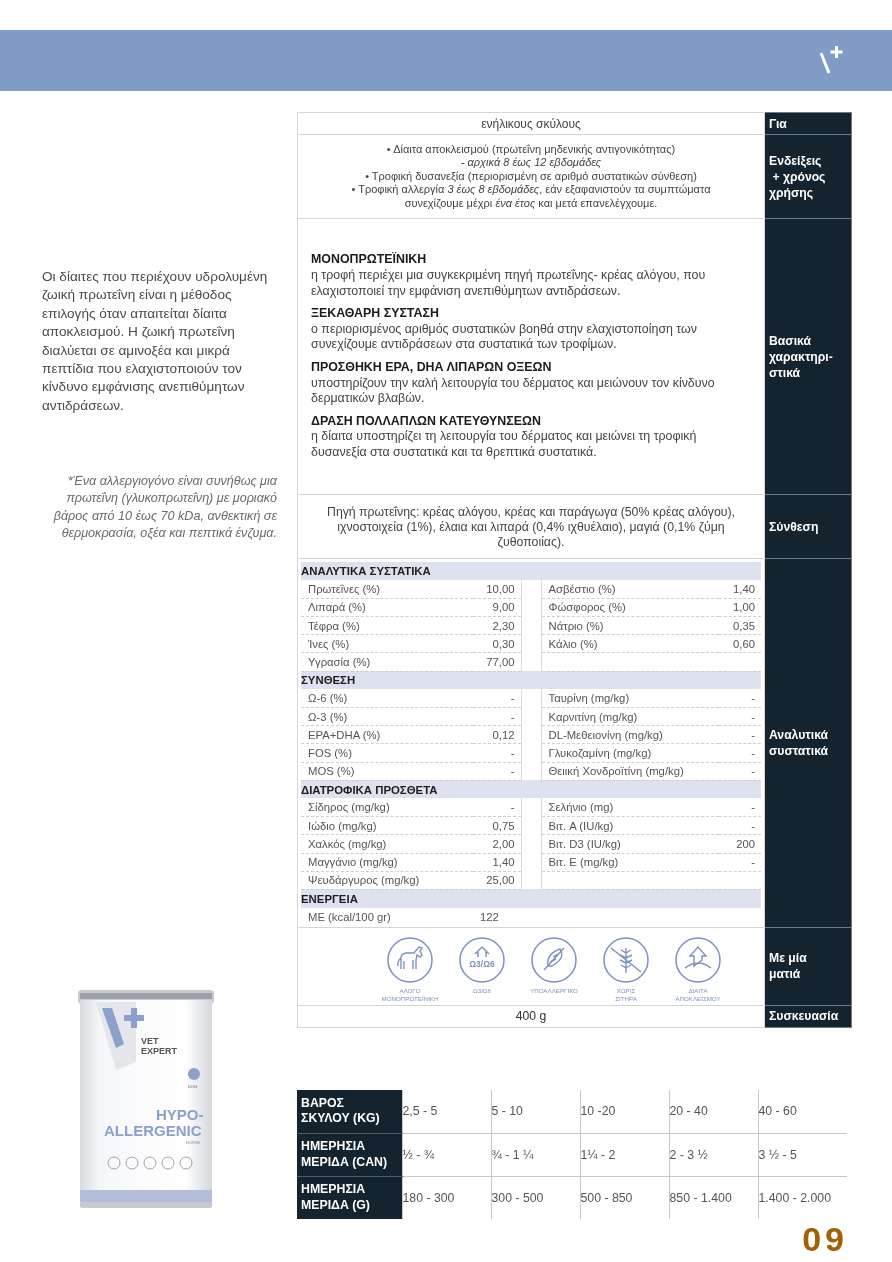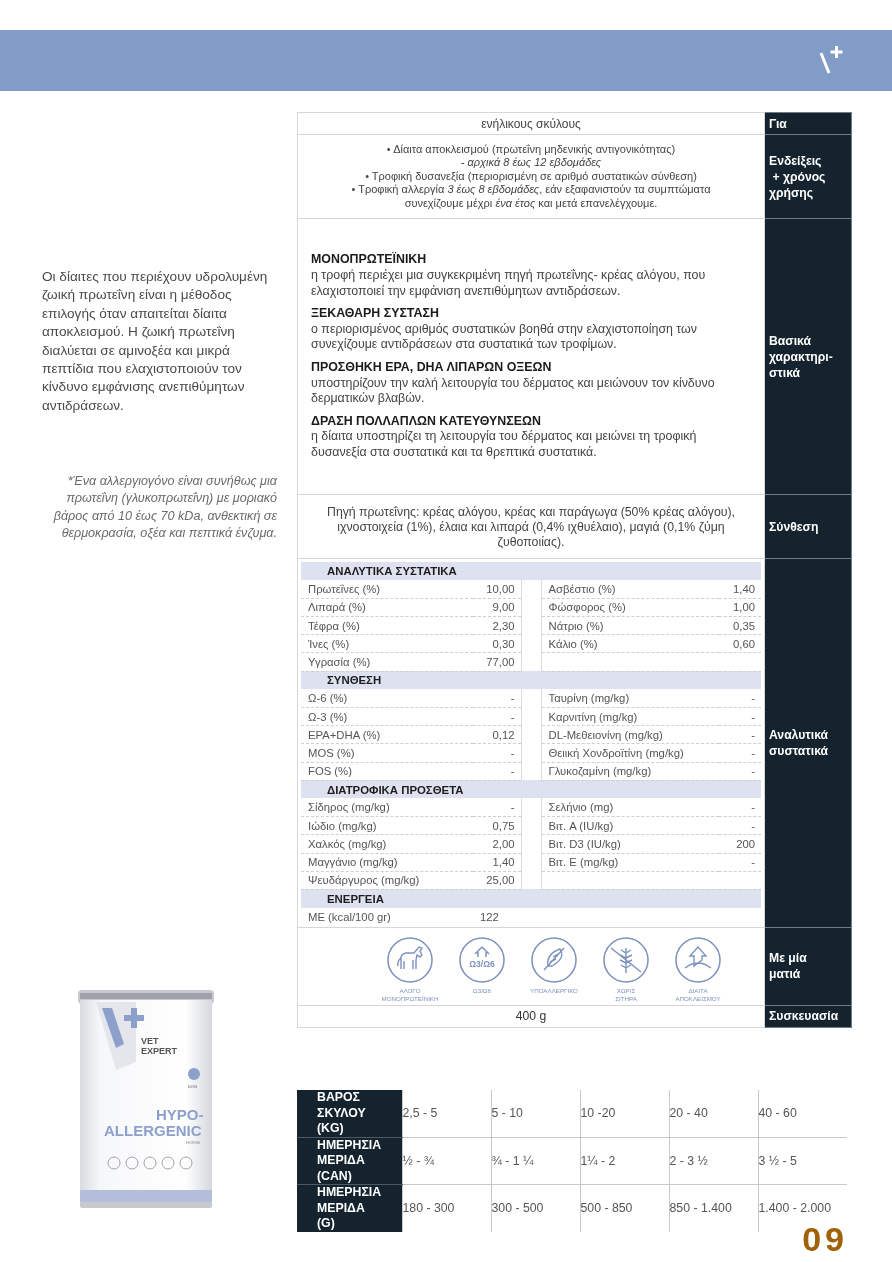--- a/index.html
+++ b/index.html
@@ -24,38 +24,38 @@
 
   .feat { padding: 26px 12px 26px 13px; font-size: 12.4px; line-height: 15.6px; color: #444; }
   .feat .fh { font-weight: bold; color: #1b1b1b; font-size: 12.4px; }
   .feat .fb { margin-bottom: 7px; }
 
   .comp { text-align: center; font-size: 12.3px; line-height: 15.2px; color: #444; padding: 6px 6px 4px 6px; }
 
   .anal { padding: 3px 3px 1px 3px; }
   .grid { width: 100%; border-collapse: collapse; table-layout: fixed; font-size: 11.3px; color: #555; }
   .grid td { border: none; height: 18.2px; padding: 0 6px 0 7px; }
-  .grid tr.sec td { background: #dde1f0; color: #1d1d1d; font-weight: bold; font-size: 11.4px; padding-left: 26px; }
+  .grid tr.sec td { background: #dde1f0; color: #1d1d1d; font-weight: bold; font-size: 11.4px; padding-left: 0; }
   .grid tr.row td { border-bottom: 1px dashed #cfcfcf; }
   .grid td.v { text-align: right; }
   .grid td.gap { border-left: 1px solid #dcdcdc; border-right: 1px solid #dcdcdc; border-bottom: none !important; width: 20px; padding: 0; }
   .grid tr.energy td { border-bottom: none; }
 
   .icons { height: 78px; padding-top: 6px; text-align: center; }
   .icons .set { display: flex; justify-content: center; gap: 20px; margin-left: 46px; }
   .icons .it { display: flex; flex-direction: column; align-items: center; width: 52px; }
   .icons svg { width: 48px; height: 48px; }
   .icons .lbl { font-size: 6.2px; color: #7d92bd; text-align: center; line-height: 7.4px; margin-top: 3px; white-space: nowrap; }
   .pack { text-align: center; font-size: 12.2px; color: #333; height: 22px; }
 
   .can { position: absolute; left: 76px; top: 990px; width: 140px; height: 222px; }
 
   .feed { position: absolute; left: 297px; top: 1090px; border-collapse: collapse; table-layout: fixed; }
   .feed td { height: 43px; font-size: 12.3px; color: #555; border-left: 1px solid #c8c8c8; border-bottom: 1px solid #c8c8c8; width: 89px; }
-  .feed td.h { background: #14232e; color: #fff; font-weight: bold; text-align: left; font-size: 12.3px; line-height: 15.5px; padding: 0 20px; width: 105px; border: none; border-bottom: 1px solid #4a5a66; }
+  .feed td.h { background: #14232e; color: #fff; font-weight: bold; text-align: left; font-size: 12.3px; line-height: 15.5px; padding: 0 4px; width: 105px; border: none; border-bottom: 1px solid #4a5a66; }
   .feed tr:last-child td { border-bottom: none; }
   .feed tr:last-child td.h { border-bottom: none; }
 
   .pagenum { position: absolute; right: 44px; top: 1220px; font-size: 34px; font-weight: bold; color: #a16207; letter-spacing: 4px; }
 </style>
 </head>
 <body>
 
 <div class="banner">
   <svg class="logo" viewBox="0 0 32 32">
@@ -184,31 +184,31 @@
                 <td class="v">-</td>
               </tr>
               <tr class="row">
                 <td>EPA+DHA (%)</td>
                 <td class="v">0,12</td>
                 <td class="gap"></td>
                 <td>DL-Μεθειονίνη (mg/kg)</td>
                 <td class="v">-</td>
               </tr>
               <tr class="row">
+                <td>FOS (%)</td>
+                <td class="v">-</td>
+                <td class="gap"></td>
+                <td>Γλυκοζαμίνη (mg/kg)</td>
+                <td class="v">-</td>
+              </tr>
+              <tr class="row">
                 <td>MOS (%)</td>
                 <td class="v">-</td>
                 <td class="gap"></td>
                 <td>Θειική Χονδροϊτίνη (mg/kg)</td>
-                <td class="v">-</td>
-              </tr>
-              <tr class="row">
-                <td>FOS (%)</td>
-                <td class="v">-</td>
-                <td class="gap"></td>
-                <td>Γλυκοζαμίνη (mg/kg)</td>
                 <td class="v">-</td>
               </tr>
               <tr class="sec">
                 <td colspan="5">ΔΙΑΤΡΟΦΙΚΑ ΠΡΟΣΘΕΤΑ</td>
               </tr>
               <tr class="row">
                 <td>Σίδηρος (mg/kg)</td>
                 <td class="v">-</td>
                 <td class="gap"></td>
                 <td>Σελήνιο (mg)</td>

